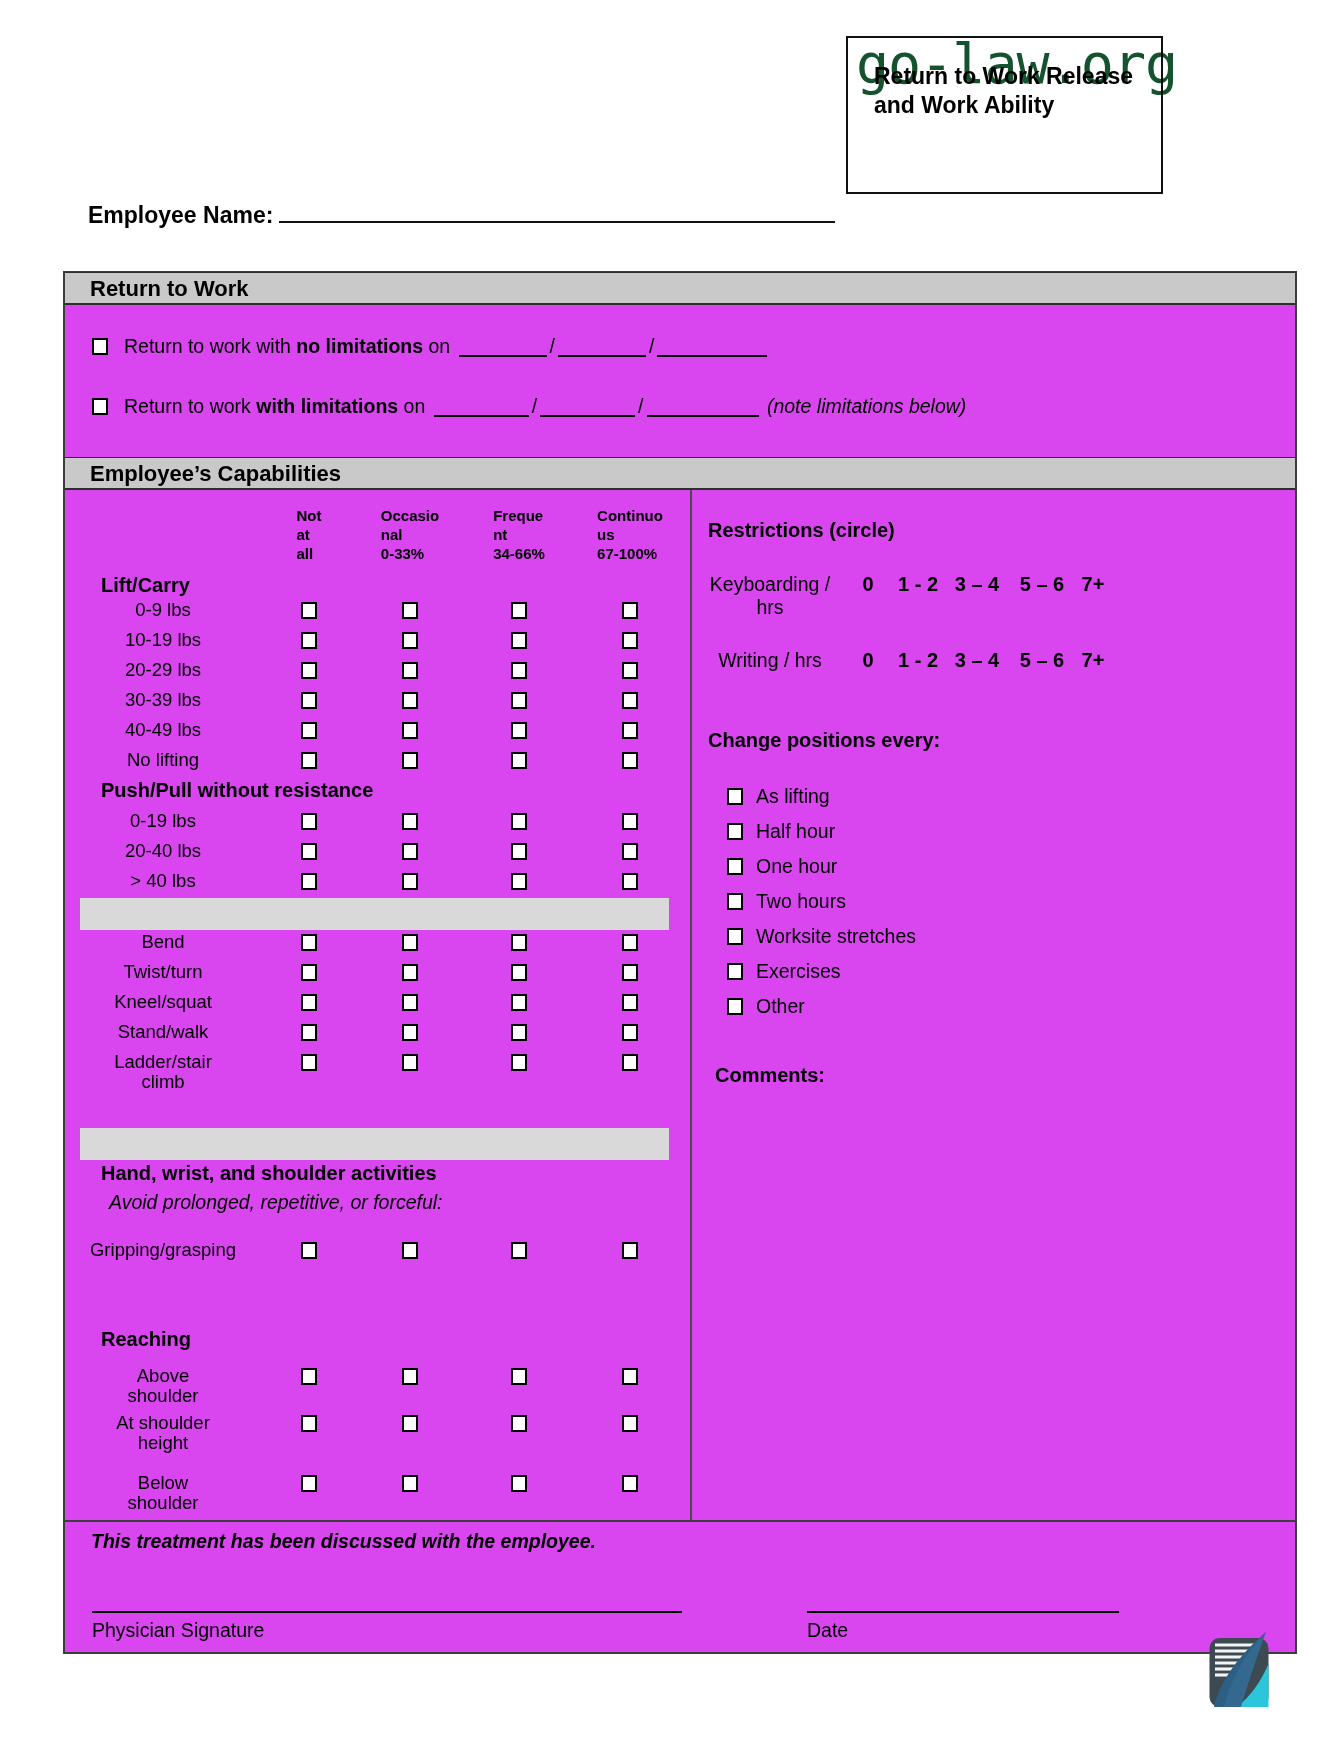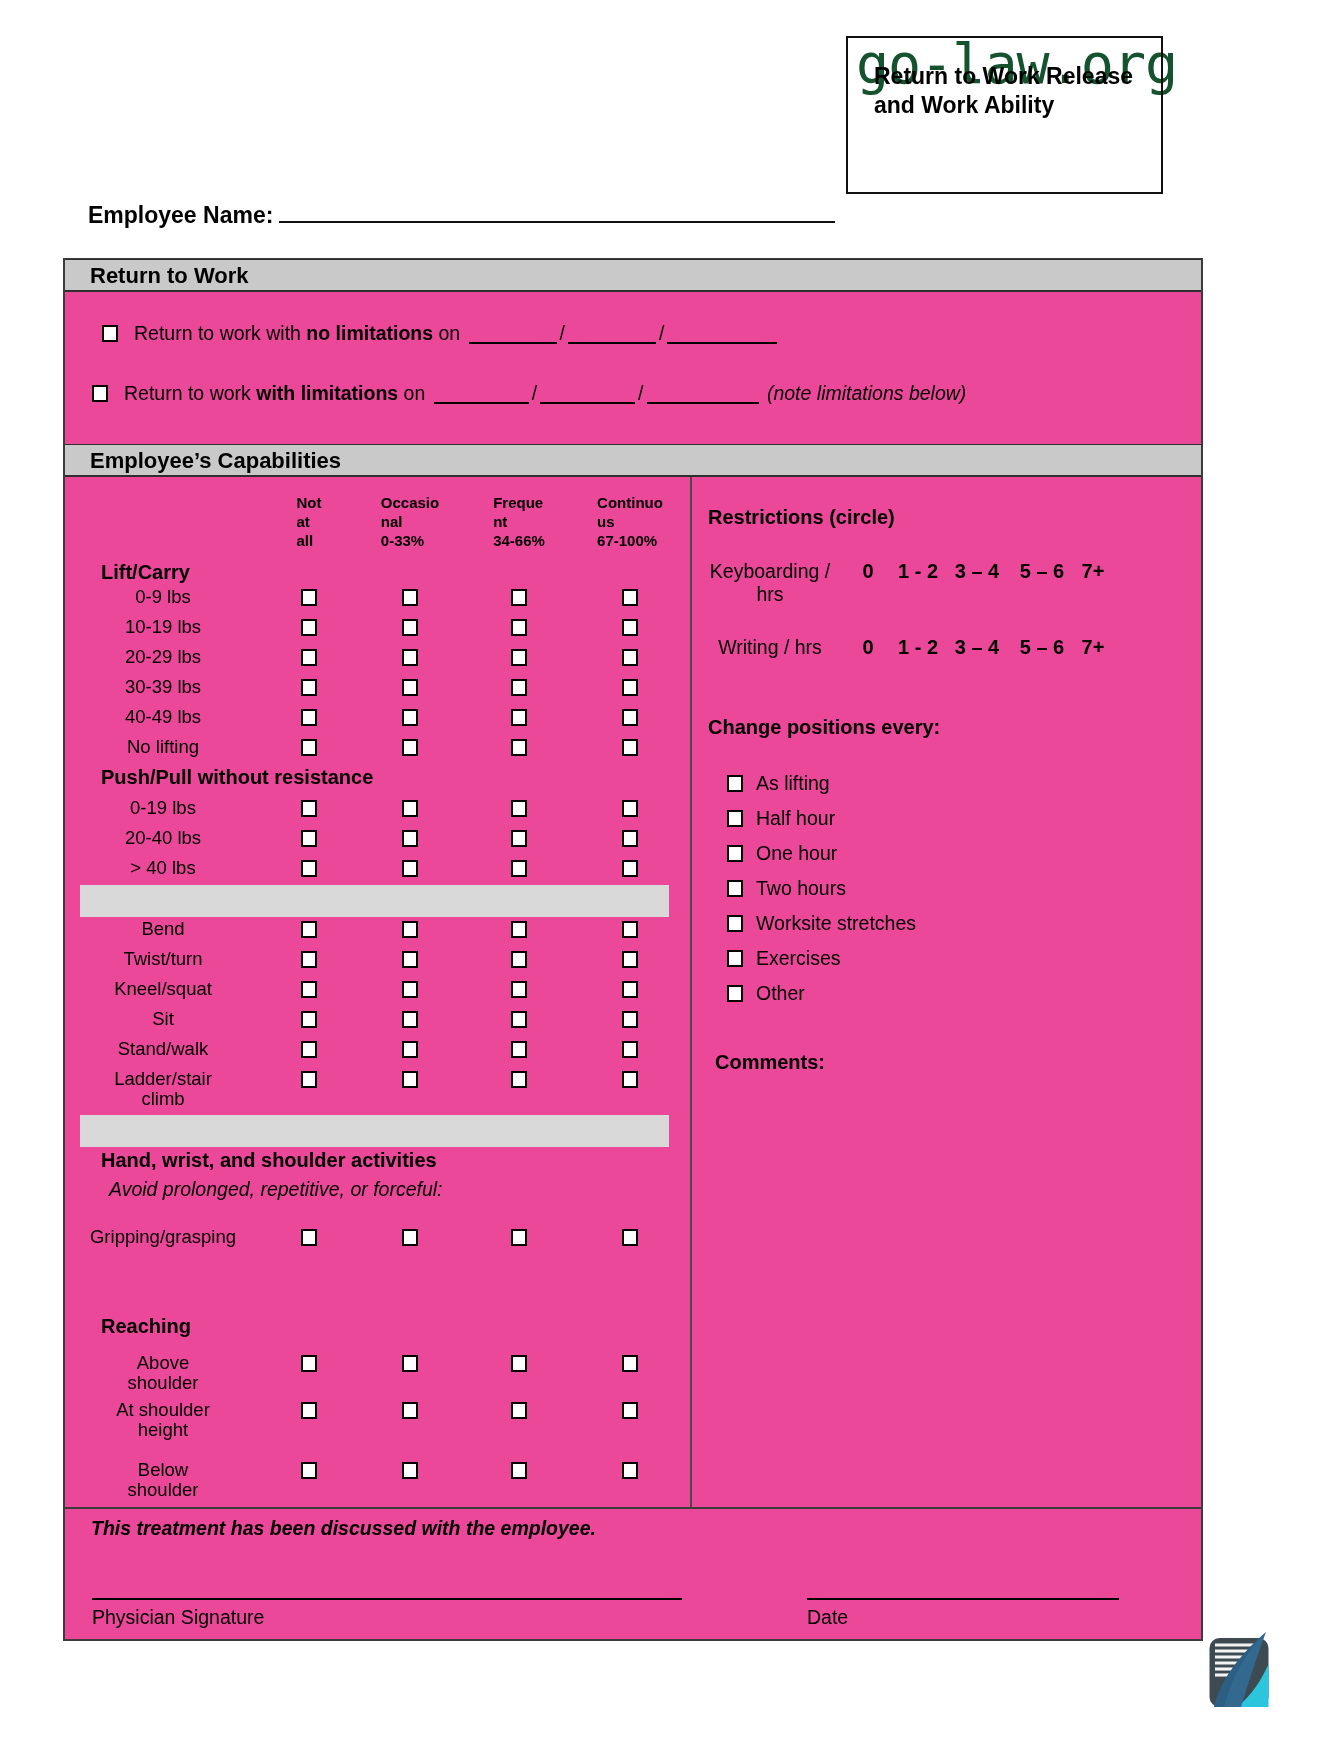--- a/index.html
+++ b/index.html
@@ -19,32 +19,32 @@
     border:2px solid #101010;background:#fff;box-sizing:border-box;
     padding:24px 10px 0 26px;
   }
   .title-box .tl{font-size:23px;font-weight:bold;line-height:29px;}
   
   .emp-row{position:absolute;left:88px;top:199px;white-space:nowrap;}
   .emp-label{font-size:23px;font-weight:bold;}
   .emp-blank{display:inline-block;width:556px;height:22px;border-bottom:2.5px solid #101010;margin-left:6px;}
   
   .form-box{
-    position:absolute;left:63px;top:258px;width:1140px;height:1383px;
-    border:2px solid #3c3c3c;box-sizing:border-box;background:#ec4899;
+    position:absolute;left:63px;top:271px;width:1234px;height:1383px;
+    border:2px solid #3c3c3c;box-sizing:border-box;background:#d946ef;
   }
   .bar{
     position:absolute;left:0;right:0;height:33px;background:#c9c9c9;
     border-top:1px solid #2e2e2e;border-bottom:2px solid #2e2e2e;
     font-size:22px;font-weight:bold;line-height:32px;padding-left:25px;box-sizing:border-box;
   }
   .bar1{top:-1px;}
   .bar2{top:184px;}
   .opt-line{position:absolute;left:27px;font-size:19.5px;white-space:nowrap;}
-  .opt1{top:62px;margin-left:10px;}
+  .opt1{top:62px;}
   .opt2{top:122px;}
   .cb{display:inline-block;width:12px;height:13px;border:2.5px solid #000;background:#fff;}
   .opt-cb{vertical-align:-2px;margin-right:16px;}
   .blank{display:inline-block;border-bottom:2px solid #000;height:19px;vertical-align:-4px;margin:0 3px;}
   .ital{font-style:italic;}
   
   .columns{position:absolute;top:217px;left:0;right:0;height:1030px;display:flex;}
   .left-col{width:627px;border-right:2.5px solid #4a4a4a;position:relative;box-sizing:border-box;}
   .right-col{flex:1;position:relative;}
   
@@ -237,27 +237,20 @@
             <span class="cb"></span>
         </div>
         <div class="crow">
           <div class="rlabel"><span>Kneel/squat</span></div>
           <span class="cb"></span>
             <span class="cb"></span>
             <span class="cb"></span>
             <span class="cb"></span>
         </div>
         <div class="crow">
-          <div class="rlabel"><span>Sit</span></div>
-          <span class="cb"></span>
-            <span class="cb"></span>
-            <span class="cb"></span>
-            <span class="cb"></span>
-        </div>
-        <div class="crow">
           <div class="rlabel"><span>Stand/walk</span></div>
           <span class="cb"></span>
             <span class="cb"></span>
             <span class="cb"></span>
             <span class="cb"></span>
         </div>
         <div class="crow">
           <div class="rlabel lw-mid"><span>Ladder/stair climb</span></div>
           <span class="cb"></span>
             <span class="cb"></span>

